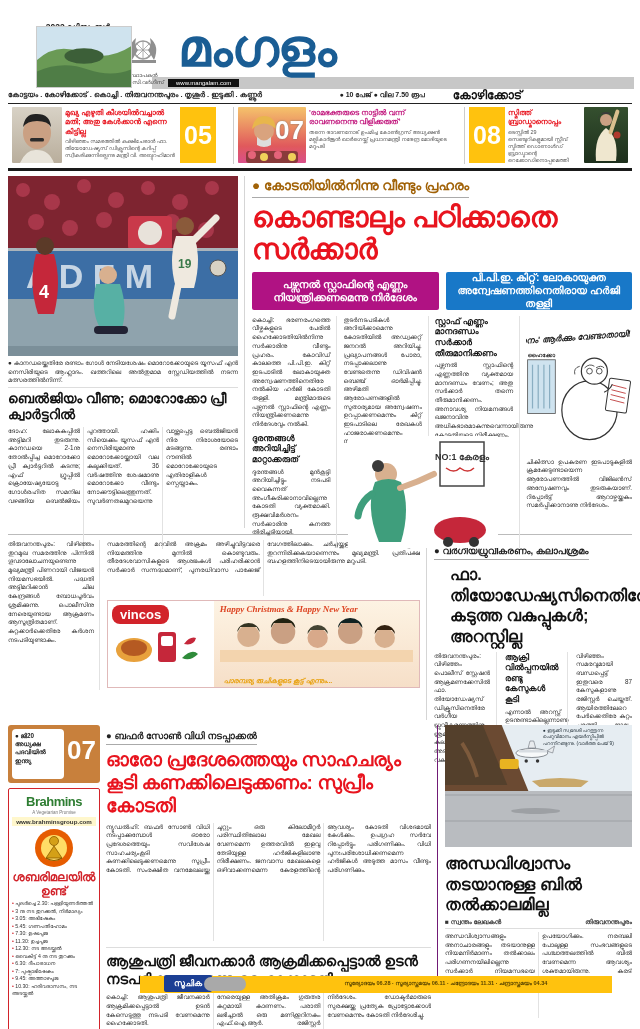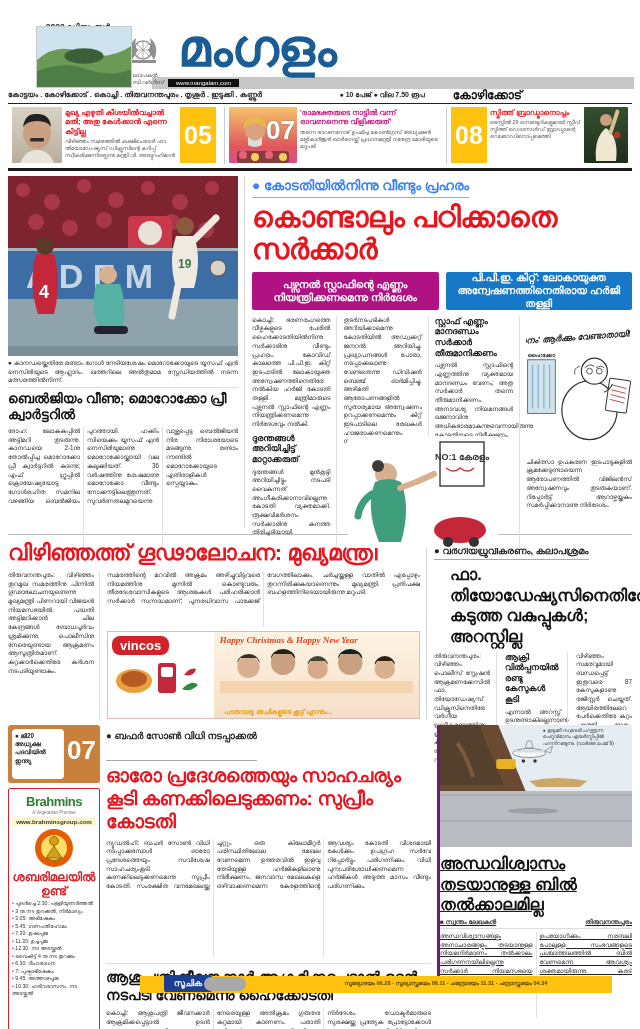--- a/index.html
+++ b/index.html
@@ -20,21 +20,21 @@
   .crest{position:absolute;left:120px;top:30px;width:46px;height:42px;}
   .founder{position:absolute;left:108px;top:72px;width:70px;text-align:center;font-size:5.5px;color:#444;line-height:1.2;}
   .logotext{position:absolute;left:178px;top:22px;font-size:52px;font-weight:800;color:var(--blue);letter-spacing:-1px;line-height:1;z-index:2;}
   .webbox{position:absolute;left:168px;top:79px;background:#101010;color:#fff;font-size:6px;padding:1px 8px;z-index:3;}
   .edline{position:absolute;left:8px;right:8px;bottom:0;height:18px;display:flex;align-items:center;border-bottom:1.5px solid #222;}
   .editions{font-size:7.5px;font-weight:bold;color:#222;flex:1;}
   .pageprice{font-size:7px;font-weight:bold;color:#222;margin-right:28px;}
   .edname{font-size:12px;font-weight:800;color:#111;margin-right:110px;}
 
   
-  .promo{display:flex;height:64px;margin:3px 8px 0;border-bottom:3.5px solid #1a1a1a;padding-bottom:4px;gap:4px;}
+  .promo{display:flex;height:64px;margin:3px 8px 0;border-bottom:3.5px solid #1a1a1a;padding-bottom:4px;gap:13px;}
   .teaser{display:flex;gap:3px;padding:0 4px;}
   .teaser + .teaser{border-left:1px solid #ccc;}
   .t-photo{width:50px;height:56px;flex:none;position:relative;overflow:hidden;border-radius:1px;}
   .t-txt{flex:1;min-width:0;padding-top:1px;}
   .t-head{font-size:7.5px;font-weight:800;color:var(--red);line-height:1.25;}
   .t-head.mag{color:#c2187e;}
   .t-sub{font-size:5.4px;color:#555;line-height:1.3;margin-top:2px;}
   .t-num{width:36px;height:56px;flex:none;background:var(--yellow);color:#fff;font-size:25px;font-weight:800;display:flex;align-items:center;justify-content:center;}
   .t-num-overlay{position:absolute;right:2px;top:8px;font-size:26px;font-weight:800;color:#fff;text-shadow:0 0 2px #777;}
   .photo-man{background:linear-gradient(180deg,#d8d2c6,#b9ae9c);}
@@ -45,21 +45,21 @@
   .topgrid{display:flex;margin:5px 8px 0;gap:6px;height:352px;}
   .football{width:230px;flex:none;}
   .mainstory{flex:1;border-left:1px solid #d5d5d5;padding-left:7px;min-width:0;}
 
   .fb-photo{width:230px;height:180px;position:relative;overflow:hidden;}
   .fb-caption{font-size:5.4px;color:#444;line-height:1.3;margin:3px 0 2px;}
   .fb-head{font-size:13.5px;font-weight:800;color:#111;border-top:1px solid #ddd;padding-top:3px;}
   .fb-body{margin-top:4px;height:122px;columns:3;column-gap:7px;column-rule:1px solid #e2e2e2;overflow:hidden;}
   .small{font-size:6.3px;line-height:1.38;text-align:justify;color:#2e2e2e;}
 
-  .kicker{font-size:13.5px;font-weight:800;color:#3b82f6;padding-bottom:3px;border-bottom:1px solid #aaa;display:inline-block;}
+  .kicker{font-size:13.5px;font-weight:800;color:#a16207;padding-bottom:3px;border-bottom:1px solid #aaa;display:inline-block;}
   .mainhead{font-size:29px;font-weight:800;color:var(--red);line-height:1.1;margin:4px 0 6px;letter-spacing:-.5px;}
   .boxrow{display:flex;gap:7px;margin-bottom:6px;}
   .hbox{flex:1;height:38px;color:#fff;font-size:10.5px;font-weight:800;display:flex;align-items:center;justify-content:center;text-align:center;line-height:1.25;padding:2px 6px;border-radius:2px;}
   .hbox.blue{background:var(--boxblue);}
   .hbox.mag{background:var(--magenta);}
   .mainbody{position:relative;display:flex;gap:6px;height:232px;overflow:hidden;}
   .mcol{flex:1;min-width:0;}
   .mcol + .mcol{border-left:1px solid #e2e2e2;padding-left:6px;}
   .subhead{font-size:8.5px;font-weight:800;color:#111;line-height:1.25;margin:4px 0 3px;}
   .cartoon-big{width:100%;height:138px;}
@@ -92,27 +92,27 @@
   .g20-num{position:absolute;right:4px;top:10px;font-size:26px;font-weight:800;color:#fff;}
   .brahmins{border:1.5px solid var(--adred);border-radius:2px;margin-top:5px;padding:3px;height:244px;overflow:hidden;}
   .br-brand{color:var(--green);font-weight:800;font-size:13px;letter-spacing:-.5px;}
   .br-tag{font-size:4.5px;color:#777;}
   .br-url{background:#fff7cc;font-size:6.2px;font-weight:bold;color:#333;text-align:center;margin:2px 0;padding:1px 0;}
   .br-deity{display:block;margin:1px auto;width:44px;height:40px;}
   .br-head{color:var(--adred);font-weight:800;font-size:12px;text-align:center;margin:2px 0;}
   .br-list{font-size:5.2px;line-height:1.45;color:#333;}
   .br-list div::before{content:"• ";color:var(--adred);font-weight:bold;}
   .midrail{width:325px;flex:none;}
-  .buf-kick{font-size:9.5px;font-weight:800;border-bottom:1px solid #aaa;display:inline-block;padding-bottom:18px;}
+  .buf-kick{font-size:9.5px;font-weight:800;border-bottom:1px solid #aaa;display:inline-block;padding-bottom:2px;}
   .buf-head{font-size:19px;font-weight:800;color:var(--red);line-height:1.22;margin:3px 0 5px;letter-spacing:-.3px;}
   .buf-body{height:118px;columns:3;column-gap:7px;column-rule:1px solid #e2e2e2;overflow:hidden;position:relative;}
   .hills{position:absolute;left:36px;top:26px;width:96px;height:62px;border:1px solid #ccc;z-index:2;}
   .hosp-head{font-size:14.5px;font-weight:800;color:#111;line-height:1.3;margin:6px 0 4px;border-top:1px solid #ddd;padding-top:4px;}
   .hosp-body{height:52px;columns:3;column-gap:7px;column-rule:1px solid #e2e2e2;overflow:hidden;}
-  .rightrail{flex:1;min-width:0;border-left:3px solid #701a75;padding-left:0;text-decoration:underline;}
+  .rightrail{flex:1;min-width:0;border-left:1px solid #701a75;padding-left:7px;}
   .air-photo{width:100%;height:122px;position:relative;overflow:hidden;}
   .air-cap{position:absolute;right:3px;top:3px;width:86px;font-size:4.8px;line-height:1.35;color:#1d2a33;text-align:left;}
   .sup-head{font-size:16.5px;font-weight:800;color:#111;line-height:1.25;margin:6px 0 3px;}
   .sup-byline{display:flex;justify-content:space-between;font-size:6.5px;font-weight:bold;color:#333;border-bottom:1px solid #ddd;padding-bottom:2px;margin-bottom:3px;}
   .sup-body{height:86px;columns:2;column-gap:7px;column-rule:1px solid #e2e2e2;overflow:hidden;}
 
   
   .almanac{position:absolute;left:140px;top:976px;width:472px;height:17px;background:var(--yellow);}
   .alm-label{position:absolute;left:24px;top:-1px;background:var(--navy);color:#fff;font-size:8.5px;font-weight:800;padding:3px 10px;border-radius:2px;}
   .alm-pill{position:absolute;left:64px;top:1px;width:42px;height:14px;background:#a9a9a9;border-radius:8px;}
@@ -300,21 +300,20 @@
           <circle cx="100" cy="106" r="5" fill="#333"></circle>
             <circle cx="126" cy="106" r="5" fill="#333"></circle>
         </svg>
       </div>
     </article>
   </section>
 
   <section class="midgrid">
 
     <article class="vizhinjam">
-      <h1 class="viz-head">വിഴിഞ്ഞത്ത് ഗൂഢാലോചന: മുഖ്യമന്ത്രി</h1>
       <div class="viz-flex">
         <div class="viz-left small">തിരുവനന്തപുരം: വിഴിഞ്ഞം തുറമുഖ സമരത്തിനു പിന്നിൽ ഗൂഢാലോചനയുണ്ടെന്നു മുഖ്യമന്ത്രി പിണറായി വിജയൻ നിയമസഭയിൽ. പദ്ധതി അട്ടിമറിക്കാൻ ചില കേന്ദ്രങ്ങൾ ബോധപൂർവം ശ്രമിക്കുന്നു. പൊലീസിനു നേരെയുണ്ടായ ആക്രമണം ആസൂത്രിതമാണ്. കുറ്റക്കാർക്കെതിരേ കർശന നടപടിയുണ്ടാകും.</div>
         <div class="viz-right">
           <div class="viz-body small">സമരത്തിന്റെ മറവിൽ അക്രമം അഴിച്ചുവിട്ടവരെ നിയമത്തിനു മുന്നിൽ കൊണ്ടുവരും. തീരദേശവാസികളുടെ ആശങ്കകൾ പരിഹരിക്കാൻ സർക്കാർ സന്നദ്ധമാണ്; പുനരധിവാസ പാക്കേജ് വേഗത്തിലാക്കും. ചർച്ചയ്ക്കുള്ള വാതിൽ എപ്പോഴും തുറന്നിരിക്കുകയാണെന്നും മുഖ്യമന്ത്രി. പ്രതിപക്ഷ ബഹളത്തിനിടെയായിരുന്നു മറുപടി.</div>
           <div class="vincos">
             <div class="vin-left">
               <span class="vin-logo">vincos</span>
               <svg width="92" height="44" viewBox="0 0 92 44">
                 <ellipse cx="22" cy="26" rx="18" ry="12" fill="#e8a13c"></ellipse>
                 <ellipse cx="22" cy="24" rx="13" ry="8" fill="#b55a22"></ellipse>

